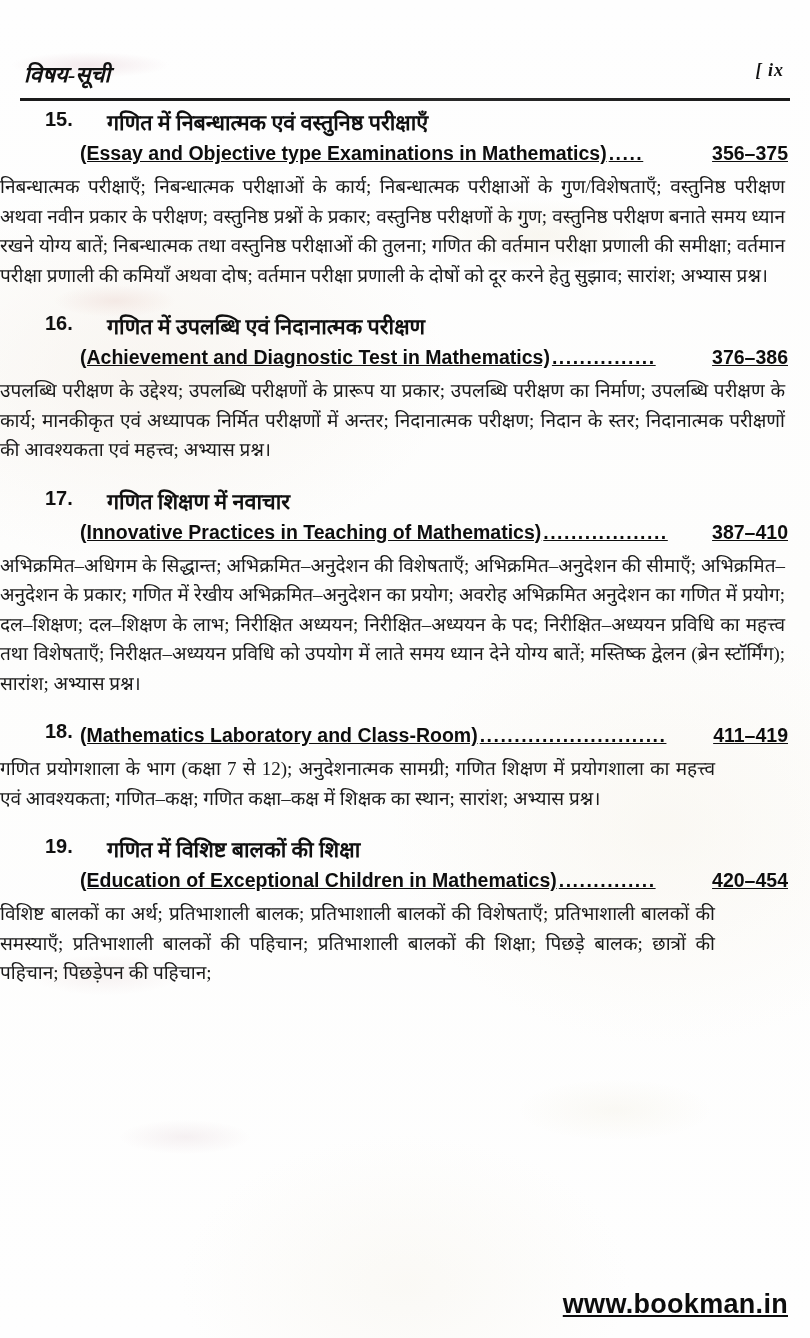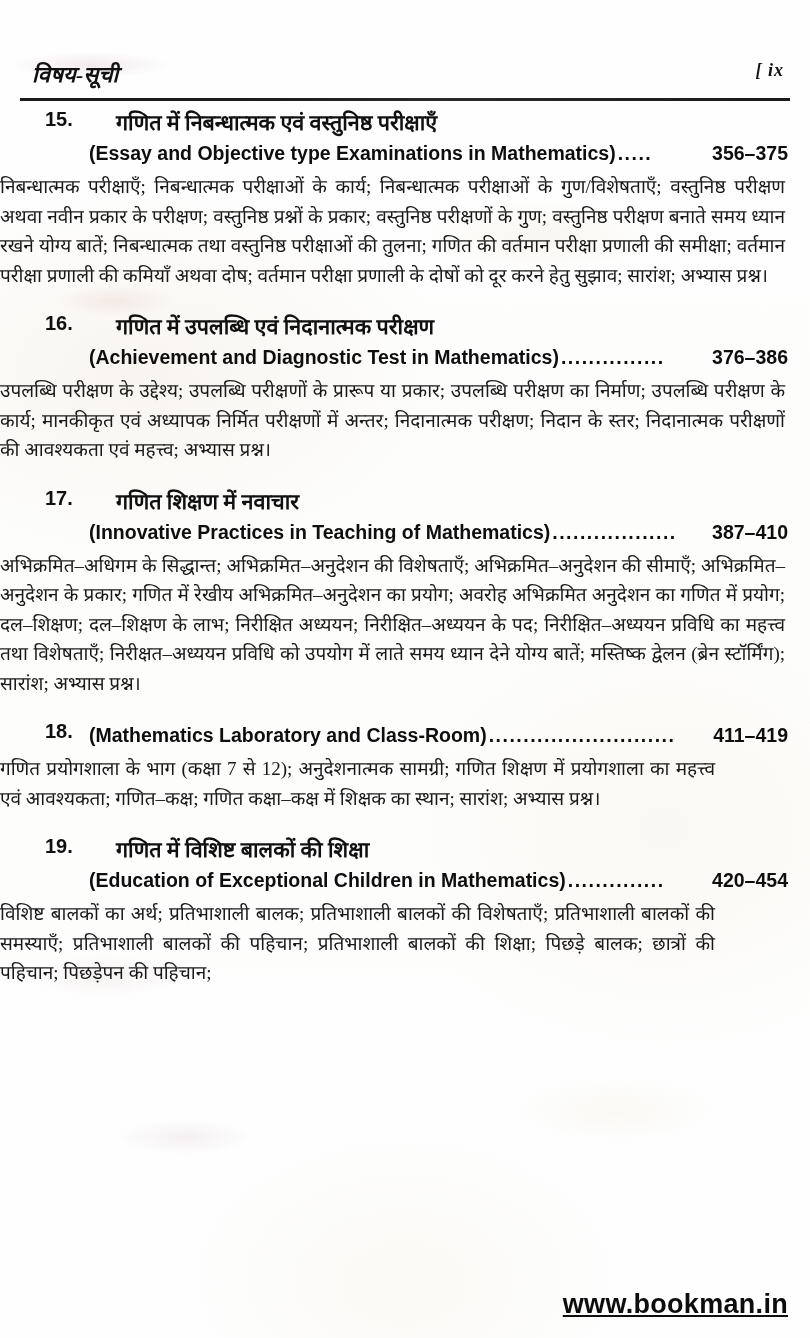--- a/index.html
+++ b/index.html
@@ -45,21 +45,21 @@
   
   .header {
     position: absolute;
     left: 20px;
     right: 20px;
     top: 58px;
     height: 44px;
   }
   .header-title {
     position: absolute;
-    left: 12px;
+    left: 4px;
     top: 0;
     font-family: "Liberation Serif", "DejaVu Serif", serif;
     font-weight: bold;
     font-style: italic;
     font-size: 22px;
     letter-spacing: 0.2px;
     color: #111;
   }
   .header-page {
     position: absolute;
@@ -84,21 +84,21 @@
   
   .content {
     position: absolute;
     left: 0;
     right: 0;
     top: 108px;
   }
   .entry { position: relative; }
   .entry-head {
     position: relative;
-    padding-left: 44px;
+    padding-left: 35px;
   }
   .entry-num {
     position: absolute;
     left: 45px;
     top: 0;
     width: 46px;
     font-family: "Liberation Sans", "DejaVu Sans", sans-serif;
     font-weight: bold;
     font-size: 20px;
     color: #101010;
@@ -115,20 +115,21 @@
   .title-en-row {
     margin-left: 45px;
     margin-right: 22px;
     display: flex;
     align-items: flex-end;
     font-family: "Liberation Sans", "DejaVu Sans", sans-serif;
     font-weight: bold;
     font-size: 19.5px;
     line-height: 30px;
     color: #0e0e0e;
+    text-decoration: underline;
   }
   .title-en {
     flex: 0 0 auto;
     white-space: nowrap;
   }
   .leader {
     flex: 1 1 auto;
     overflow: hidden;
     white-space: nowrap;
     font-size: 19.5px;

